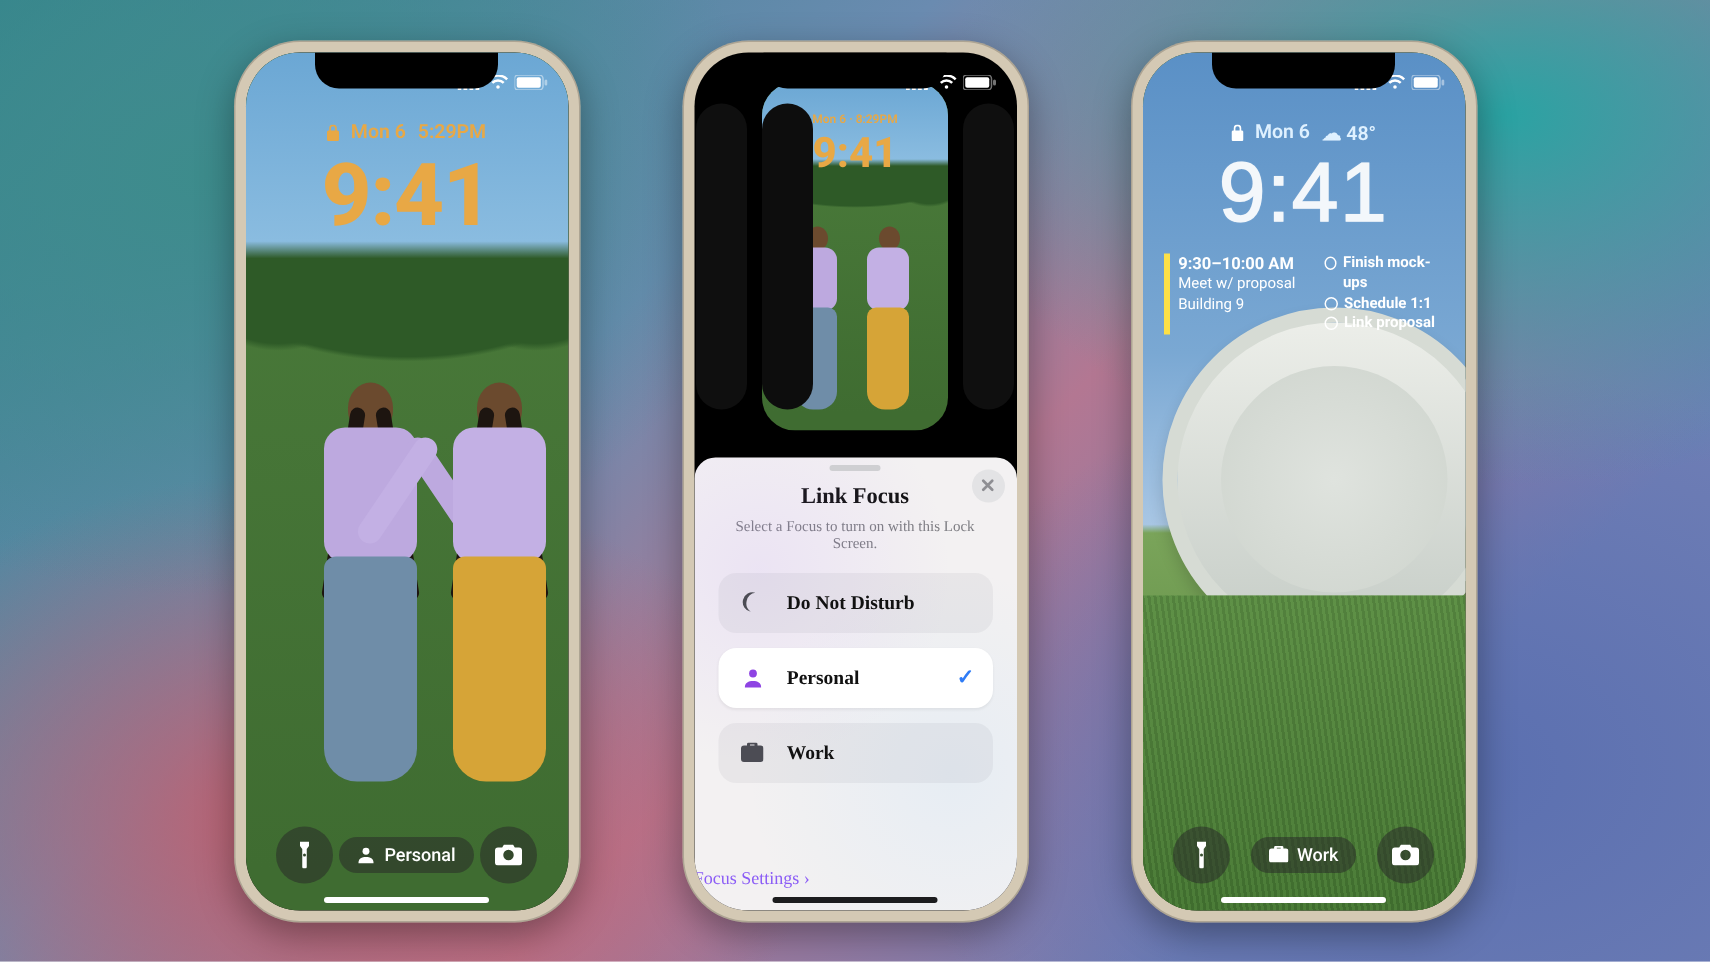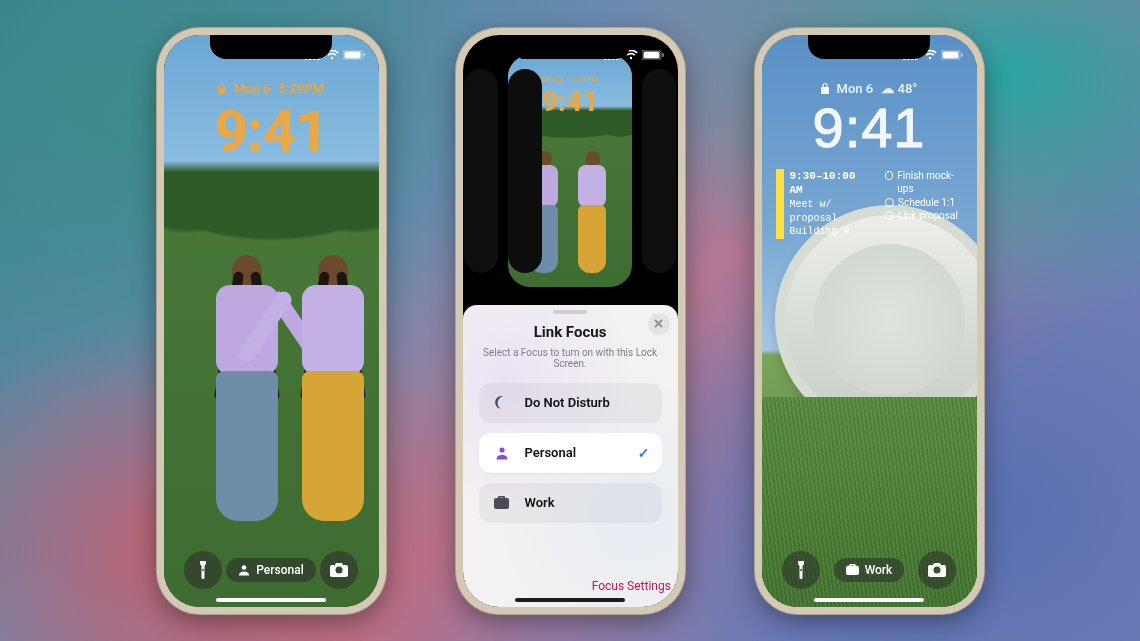--- a/index.html
+++ b/index.html
@@ -191,20 +191,21 @@
   .mini-fig.l .mf-pants{background:#6f8da8;} .mini-fig.r .mf-pants{background:#d6a437;}
 
   .sheet {
     position: absolute;
     left: 0; right: 0; bottom: 0;
     height: 302px;
     background: #f3f1f2;
     border-radius: 14px 14px 0 0;
     padding: 14px 16px 0;
     overflow: hidden;
+    font-family: Liberation Serif, serif;
   }
   .sheet::before{
     content:"";
     position:absolute;
     inset:0;
     background:
       radial-gradient(circle at 20% 25%, rgba(180,130,255,.12), transparent 45%),
       radial-gradient(circle at 80% 70%, rgba(120,200,255,.10), transparent 50%);
     pointer-events:none;
   }
@@ -235,23 +236,23 @@
     font-size: 13px;
     font-weight: 600;
     color: #111;
     position:relative;
   }
   .focus-row.selected { background:#fff; box-shadow:0 1px 2px rgba(0,0,0,.06); }
   .focus-row .check { position:absolute; right:12px; color:#2f7cf6; font-size:14px; }
   .focus-row .ficon { width:18px; display:flex; justify-content:center; }
   .sheet-footer {
     position:absolute;
-    bottom:14px; left:0; right:0;
-    text-align:right;
-    font-size:12px; color:#be185d;
+    bottom:14px; left:0; right:17px;
+    text-align:left;
+    font-size:12px; color:#8b5cf6;
   }
 
   
   .wall-park {
     position:absolute; inset:0;
     background:
       linear-gradient(#5a90c6 0%, #7aa8d3 35%, #a8c6e4 55%, rgba(168,198,228,0) 56%),
       linear-gradient(#7aa45a 56%, #4b7c35 100%);
   }
   .apple-ring {
@@ -294,21 +295,21 @@
     opacity:.92;
   }
   .p3-widgets {
     position:absolute;
     top:134px; left:14px; right:14px;
     display:flex; gap:18px;
     color:#fff; font-size:10px; line-height:1.35;
   }
   .p3-widgets .col { flex:1; }
   .p3-widgets .bold { font-weight:700; font-size:11px; }
-  .p3-widgets .reminder { display:flex; gap:4px; align-items:flex-start; }
+  .p3-widgets .reminder { display:flex; gap:4px; align-items:flex-start;font-weight:bold; }
   .p3-widgets .reminder .circ{
     width:9px;height:9px;border:1.4px solid #fff;border-radius:50%; margin-top:2px;
   }
 
   
   svg { display:block; }
 </style>
 </head>
 <body>
 
@@ -496,21 +497,21 @@
     <div class="p3-dateline">
       <svg width="8" height="11" viewBox="0 0 8 11">
           <path fill="#fff" d="M4 0a2.5 2.5 0 00-2.5 2.5V4H1a1 1 0 00-1 1v5a1 1 0 001 1h6a1 1 0 001-1V5a1 1 0 00-1-1h-.5V2.5A2.5 2.5 0 004 0zm0 1.1a1.4 1.4 0 011.4 1.4V4H2.6V2.5A1.4 1.4 0 014 1.1z"></path>
         </svg>
       <span>Mon 6</span>
       <span>☁︎ 48°</span>
     </div>
     <div class="p3-time">9:41</div>
 
     <div class="p3-widgets">
-      <div class="col" style="border-left:8px solid #fde047; padding-left:6px;font-family:Liberation Mono, monospace;">
+      <div class="col" style="border-left:4px solid #fde047; padding-left:6px;">
         <div class="bold">9:30–10:00 AM</div>
         <div>Meet w/ proposal</div>
         <div>Building 9</div>
       </div>
       <div class="col">
         <div class="reminder">
             <span class="circ"></span>
             <span>Finish mock-ups</span>
           </div>
         <div class="reminder">

